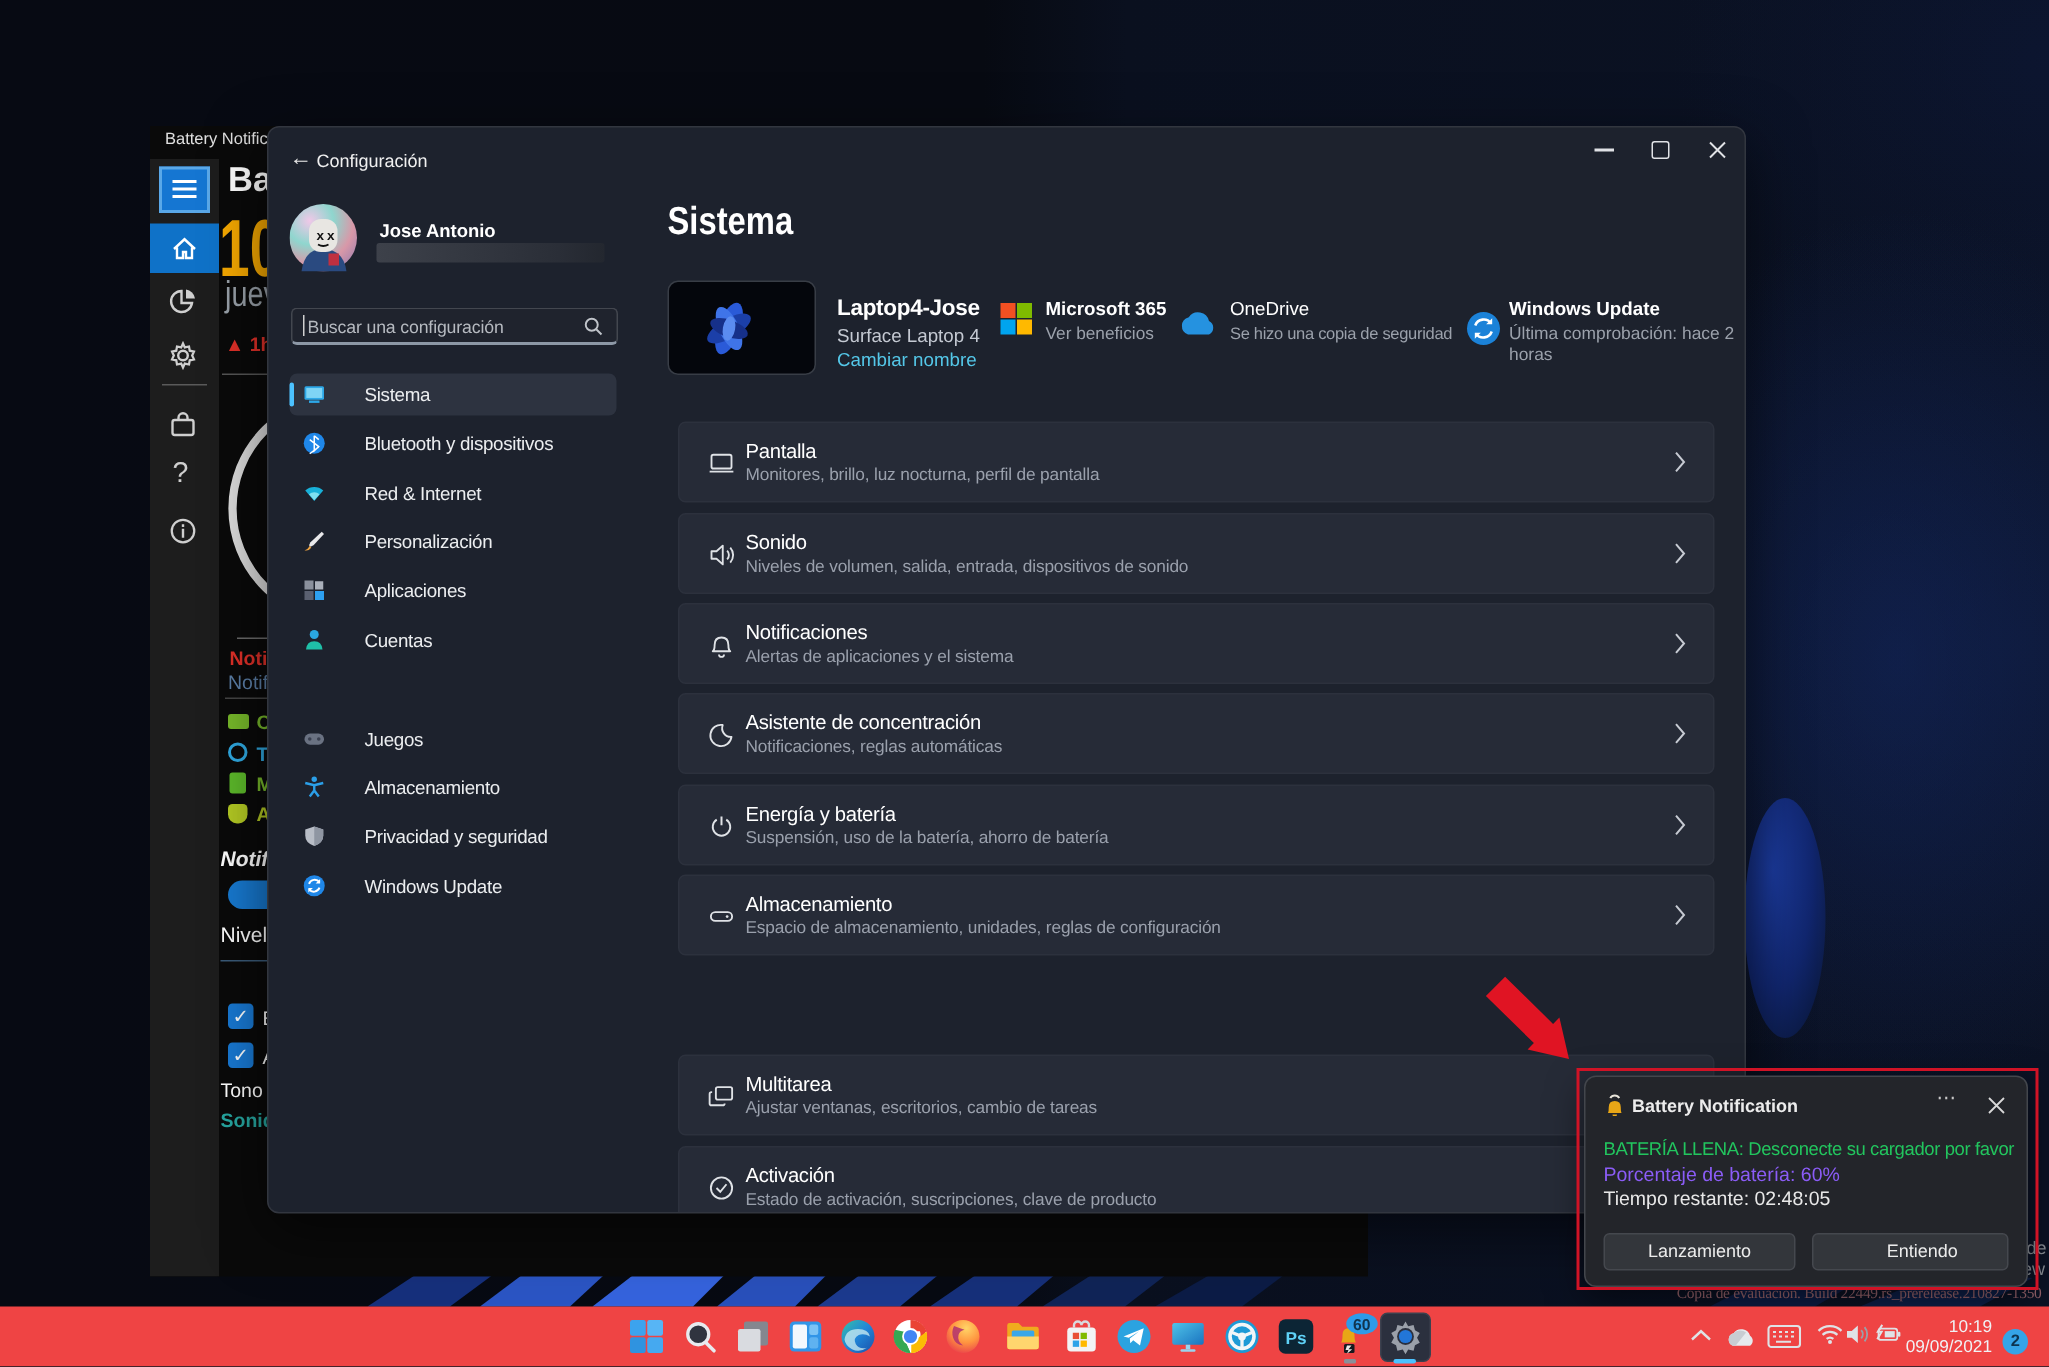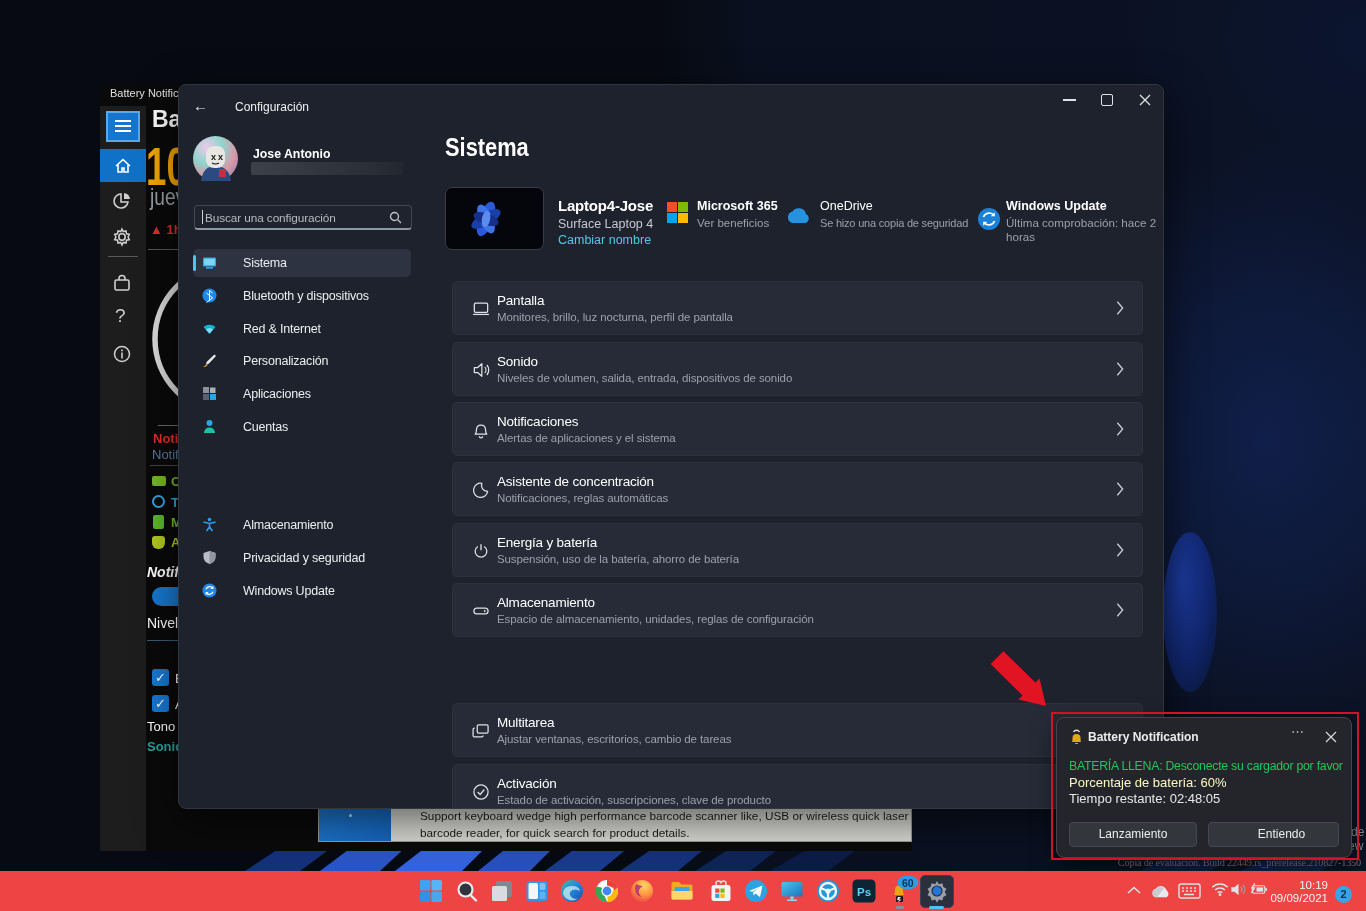--- a/index.html
+++ b/index.html
@@ -138,31 +138,25 @@
  <div style="position:absolute;left:52px;top:503px;width:46px;height:19px;background:#1779d0;border-radius:10px;"></div>
  <div style="position:absolute;left:47px;top:531px;font-size:14px;color:#fff;">Nivel de batería</div>
  <div style="position:absolute;left:47px;top:556px;width:80px;height:1px;background:#3a5a78;"></div>
  <div style="position:absolute;left:52px;top:585px;width:17px;height:17px;background:#1878d2;border-radius:3px;color:#fff;font-size:13px;text-align:center;line-height:17px;">✓</div>
  <div style="position:absolute;left:75px;top:587px;font-size:13px;color:#fff;">Encender</div>
  <div style="position:absolute;left:52px;top:611px;width:17px;height:17px;background:#1878d2;border-radius:3px;color:#fff;font-size:13px;text-align:center;line-height:17px;">✓</div>
  <div style="position:absolute;left:75px;top:613px;font-size:13px;color:#fff;">Apagar</div>
  <div style="position:absolute;left:47px;top:635px;font-size:13px;color:#fff;">Tono de alerta</div>
  <div style="position:absolute;left:47px;top:655px;font-size:13px;font-weight:bold;color:#26a6a0;">Sonido</div>
 
- <div style="position:absolute;left:218px;top:722px;width:594px;height:36px;background:#d8d9d4;border:1px solid #9a9a96;box-sizing:border-box;">
-   <div style="position:absolute;left:0px;top:0px;width:72px;height:34px;background:linear-gradient(135deg,#1e7ad0,#1565c0);">
-     <div style="position:absolute;left:30px;top:7px;width:3px;height:3px;background:#cfe6ff;border-radius:50%;"></div>
-   </div>
-   <div style="position:absolute;left:101px;top:1px;font-size:11.8px;color:#1d1d1d;line-height:16.5px;white-space:nowrap;">Support keyboard wedge high performance barcode scanner like, USB or wireless quick laser<br>barcode reader, for quick search for product details.</div>
- </div>
 </div>
 <div class="abs" id="swin">
 
  <div style="position:absolute;left:14px;top:12px;font-size:15px;color:#e8e8e8;">←</div>
- <div style="position:absolute;left:56px;top:15px;font-size:12px;color:#f0f0f0;">Configuración</div>
+ <div style="position:absolute;left:32px;top:15px;font-size:12px;color:#f0f0f0;">Configuración</div>
  <div style="position:absolute;left:884px;top:14px;width:13px;height:1.5px;background:#e0e2e6;"></div>
  <div style="position:absolute;left:922px;top:9px;width:10px;height:10px;border:1.4px solid #e0e2e6;border-radius:2px;"></div>
  <svg width="14" height="14" style="position:absolute;left:959px;top:8px" viewBox="0 0 14 14">
    <path d="M2 2 L12 12 M12 2 L2 12" stroke="#e0e2e6" stroke-width="1.3"></path>
  </svg>
 
  <svg width="45" height="45" style="position:absolute;left:14px;top:51px" viewBox="0 0 45 45">
   <defs>
    <radialGradient id="av" cx="0.3" cy="0.25" r="1">
     <stop offset="0" stop-color="#f0c8e8"></stop>
@@ -230,20 +224,28 @@
       </svg>
    <div class="tx">Aplicaciones</div>
  </div>
  <div class="nitem" style="top:328px;">
    <svg class="ic" viewBox="0 0 15 15">
         <circle cx="7.5" cy="4" r="3" fill="#2aa7e0"></circle>
         <path d="M2 14 Q2.5 8.5 7.5 8.5 Q12.5 8.5 13 14 Z" fill="#1fc0a8"></path>
       </svg>
    <div class="tx">Cuentas</div>
  </div>
+ <div class="nitem" style="top:394px;">
+   <svg class="ic" viewBox="0 0 15 15">
+        <rect x="1" y="4" width="13" height="7.5" rx="3.7" fill="#6a7282"></rect>
+        <circle cx="4.5" cy="7.7" r="1.2" fill="#3a4050"></circle>
+        <circle cx="10.5" cy="7.7" r="1.2" fill="#3a4050"></circle>
+      </svg>
+   <div class="tx">Juegos</div>
+ </div>
  <div class="nitem" style="top:426px;">
    <svg class="ic" viewBox="0 0 15 15">
         <circle cx="7.5" cy="2.5" r="1.8" fill="#2b9fe8"></circle>
         <path d="M1.5 5 L7.5 6.5 L13.5 5 M7.5 6 V10 L4.5 14 M7.5 10 L10.5 14" stroke="#2b9fe8" stroke-width="1.6" fill="none"></path>
       </svg>
    <div class="tx">Almacenamiento</div>
  </div>
  <div class="nitem" style="top:459px;">
    <svg class="ic" viewBox="0 0 15 15">
         <path d="M7.5 1 L13.5 3 V7 Q13.5 12 7.5 14 Q1.5 12 1.5 7 V3 Z" fill="#b8bdc6"></path>
@@ -402,21 +404,21 @@
    <path d="M3.5 3 A3.5 3.5 0 0 1 9.5 3" fill="none" stroke="#e8e4da" stroke-width="1.4"></path>
    <path d="M2 13 Q2.5 12 2.5 9 Q2.5 5 6.5 5 Q10.5 5 10.5 9 Q10.5 12 11 13 Z" fill="#e8a616"></path>
    <path d="M5 14 a1.5 1.5 0 0 0 3 0" fill="#e8a616"></path>
  </svg>
  <div style="position:absolute;left:31px;top:12px;font-size:12px;font-weight:bold;color:#ececec;">Battery Notification</div>
  <div style="position:absolute;left:234px;top:6px;font-size:13px;color:#c8c8c8;letter-spacing:1px;">⋯</div>
  <svg width="12" height="12" style="position:absolute;left:268px;top:13px" viewBox="0 0 12 12">
    <path d="M1 1 L11 11 M11 1 L1 11" stroke="#d8d8d8" stroke-width="1.2"></path>
  </svg>
  <div style="position:absolute;left:12px;top:41px;font-size:12.3px;color:#22c55e;white-space:nowrap;letter-spacing:-0.25px;">BATERÍA LLENA: Desconecte su cargador por favor</div>
- <div style="position:absolute;left:12px;top:57px;font-size:13px;color:#fef9c3;">Porcentaje de batería: 60%</div>
+ <div style="position:absolute;left:12px;top:57px;font-size:13px;color:#8b5cf6;">Porcentaje de batería: 60%</div>
  <div style="position:absolute;left:12px;top:72.5px;font-size:13px;color:#e8e8e8;">Tiempo restante: 02:48:05</div>
  <div style="position:absolute;left:12px;top:104px;width:128px;height:25px;background:#33363b;border:1px solid #45484e;border-radius:4px;box-sizing:border-box;text-align:center;font-size:12px;color:#ececec;line-height:23px;">Lanzamiento</div>
  <div style="position:absolute;left:151px;top:104px;width:131px;height:25px;background:#33363b;border:1px solid #45484e;border-radius:4px;box-sizing:border-box;text-align:center;font-size:12px;color:#ececec;line-height:23px;padding-left:16px;">Entiendo</div>
 </div>
 <div class="abs" id="redrect"></div>
 <svg class="abs" width="70" height="70" style="left:985px;top:645px;z-index:41;" viewBox="0 0 70 70">
   <path d="M18.4 6.2 L50.4 37.6 L54.6 33.4 L61 61 L33.4 54.6 L37.6 50.4 L5.6 19 Z" fill="#e01423"></path>
 </svg>
 <div class="abs" id="tbar">
 

